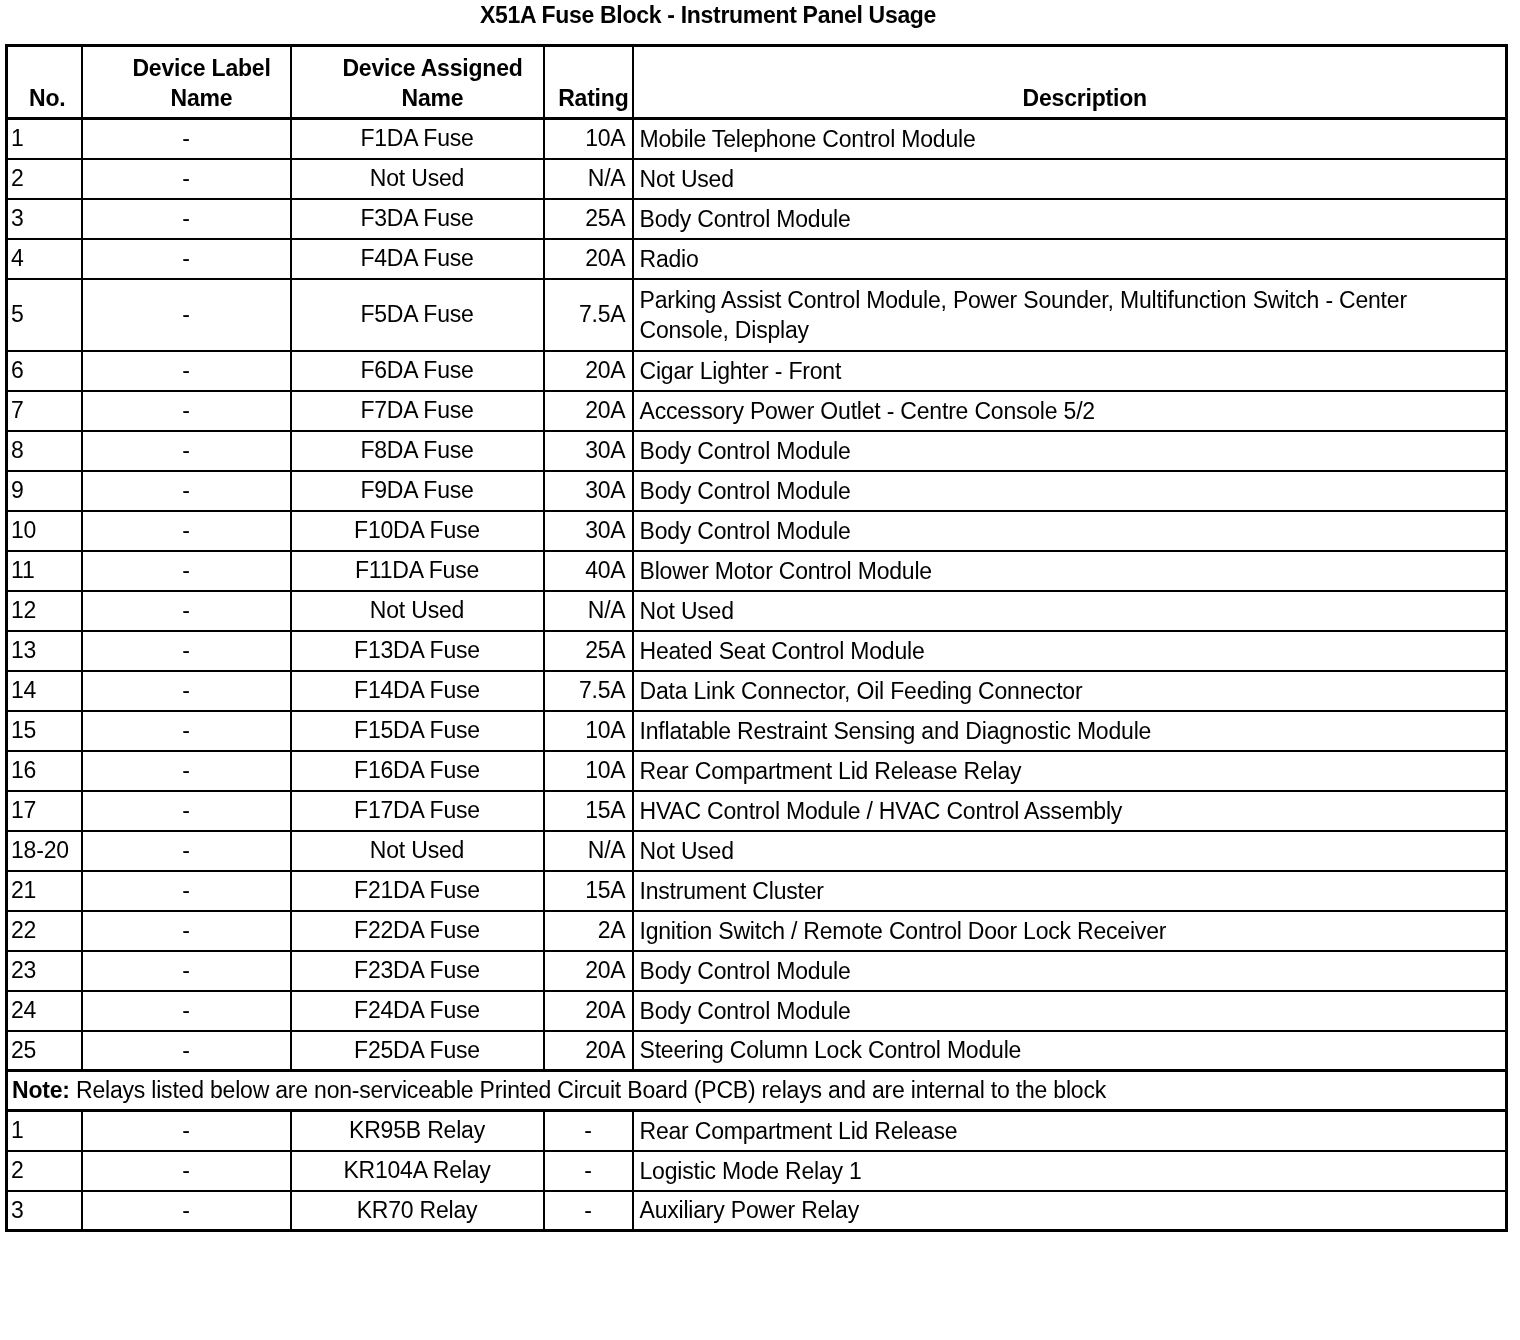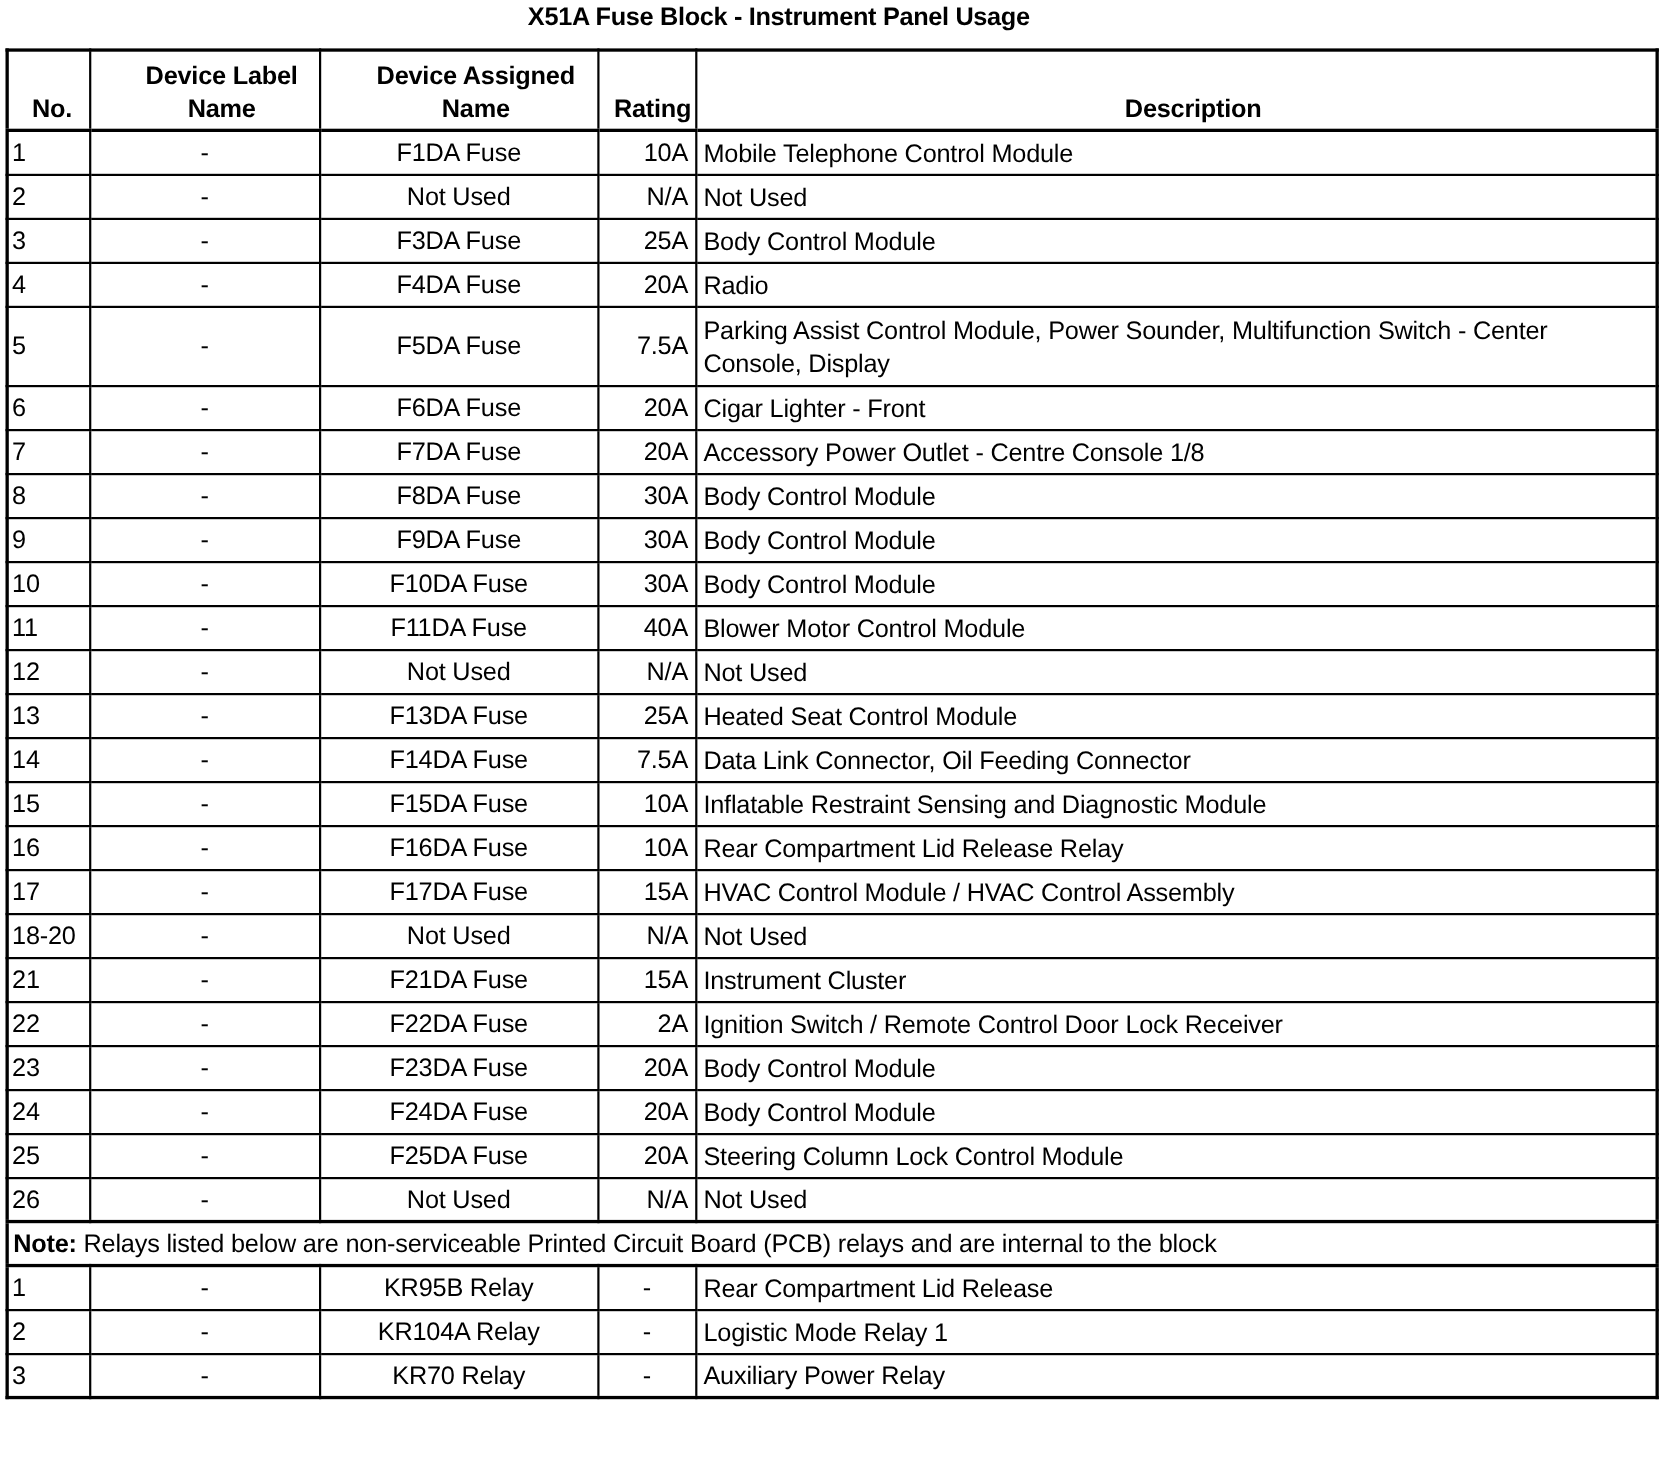--- a/index.html
+++ b/index.html
@@ -83,21 +83,21 @@
         <td class="center">-</td>
         <td class="center">F6DA Fuse</td>
         <td class="rating">20A</td>
         <td class="desc">Cigar Lighter - Front</td>
       </tr>
       <tr>
         <td class="no">7</td>
         <td class="center">-</td>
         <td class="center">F7DA Fuse</td>
         <td class="rating">20A</td>
-        <td class="desc">Accessory Power Outlet - Centre Console 1/8</td>
+        <td class="desc">Accessory Power Outlet - Centre Console 5/2</td>
       </tr>
       <tr>
         <td class="no">8</td>
         <td class="center">-</td>
         <td class="center">F8DA Fuse</td>
         <td class="rating">30A</td>
         <td class="desc">Body Control Module</td>
       </tr>
       <tr>
         <td class="no">9</td>
@@ -196,27 +196,20 @@
         <td class="center">F24DA Fuse</td>
         <td class="rating">20A</td>
         <td class="desc">Body Control Module</td>
       </tr>
       <tr>
         <td class="no">25</td>
         <td class="center">-</td>
         <td class="center">F25DA Fuse</td>
         <td class="rating">20A</td>
         <td class="desc">Steering Column Lock Control Module</td>
-      </tr>
-      <tr>
-        <td class="no">26</td>
-        <td class="center">-</td>
-        <td class="center">Not Used</td>
-        <td class="rating">N/A</td>
-        <td class="desc">Not Used</td>
       </tr>
     </tbody>
   <tbody>
     <tr class="note">
       <td colspan="5"><span class="note-label">Note:</span><span> Relays listed below are non-serviceable Printed Circuit Board (PCB) relays and are internal to the block</span></td>
     </tr>
   </tbody>
   <tbody id="relay-body">
       <tr>
         <td class="no">1</td>

